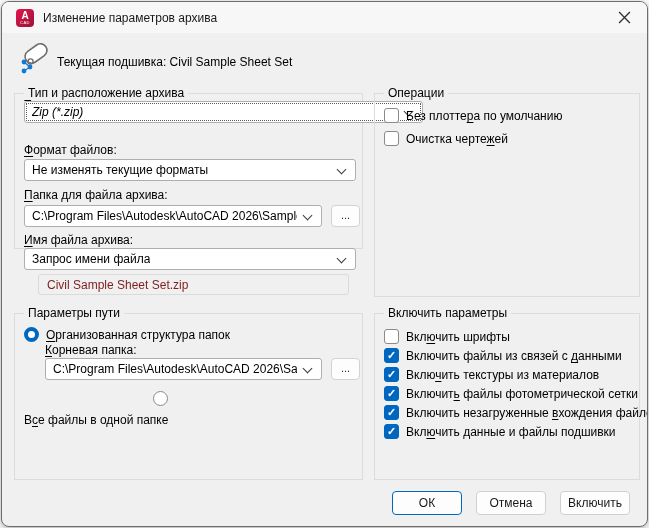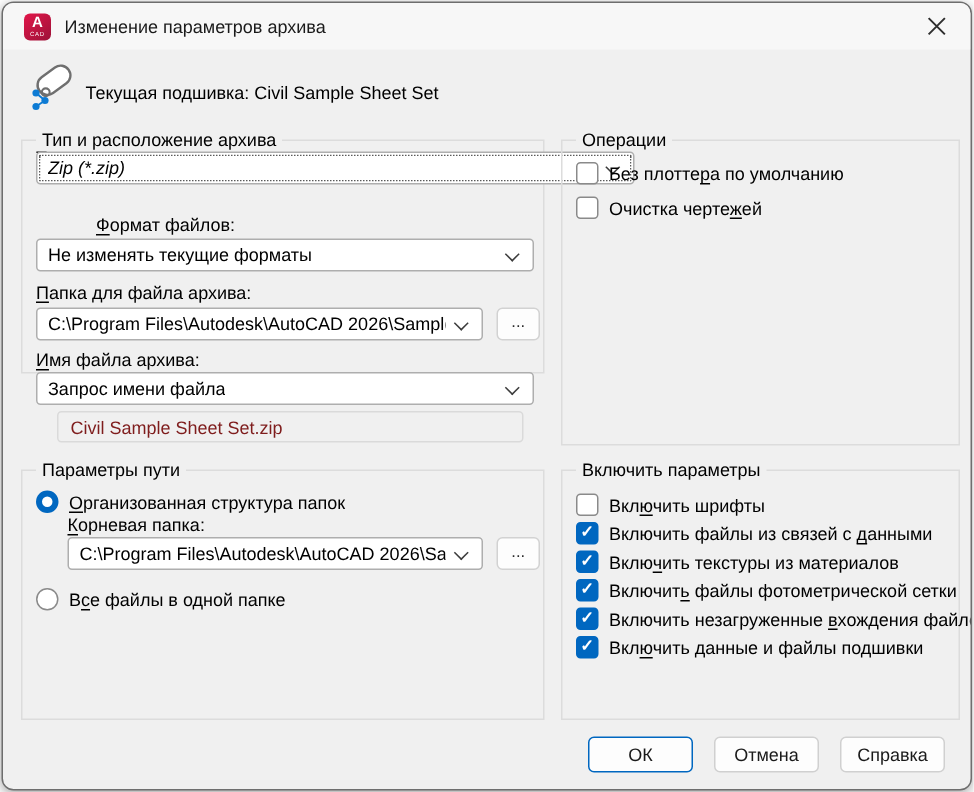--- a/index.html
+++ b/index.html
@@ -80,21 +80,21 @@
   <span class="hdr-text lbl" style="left:55px;top:53px;">Текущая подшивка: Civil Sample Sheet Set</span>
 
   <div class="group" style="left:12px;top:91px;width:349px;height:156px;">
     <span class="group-title">Тип и расположение архива</span>
   </div>
   <span class="lbl" style="left:22px;top:96px;"><u>Т</u>ип архива:</span>
   <div class="combo focused" style="left:22px;top:99px;width:399px;font-style:italic;">
     <span class="txt">Zip (*.zip)</span>
     <span class="chev"></span>
   </div>
-  <span class="lbl" style="left:22px;top:141px;margin-left:40px;"><u>Ф</u>ормат файлов:</span>
+  <span class="lbl" style="left:22px;top:141px;"><u>Ф</u>ормат файлов:</span>
   <div class="combo" style="left:22px;top:157px;width:332px;">
     <span class="txt">Не изменять текущие форматы</span>
     <span class="chev"></span>
   </div>
   <span class="lbl" style="left:22px;top:186px;"><u>П</u>апка для файла архива:</span>
   <div class="combo" style="left:22px;top:203px;width:298px;">
     <span class="txt">C:\Program Files\Autodesk\AutoCAD 2026\Sample\Shee</span>
     <span class="chev"></span>
   </div>
   <button class="browse" style="left:329px;top:203px;">...</button>
@@ -111,21 +111,21 @@
   <div class="row" style="left:22px;top:324px;">
     <span class="radio checked"></span>
     <span class="rlbl"><u>О</u>рганизованная структура папок</span>
   </div>
   <span class="lbl" style="left:43px;top:341px;"><u>К</u>орневая папка:</span>
   <div class="combo" style="left:43px;top:356px;width:277px;">
     <span class="txt">C:\Program Files\Autodesk\AutoCAD 2026\Sample\S</span>
     <span class="chev"></span>
   </div>
   <button class="browse" style="left:329px;top:356px;">...</button>
-  <div class="row" style="left:22px;top:389px;">
+  <div class="row" style="left:22px;top:389px;flex-direction:column;">
     <span class="radio"></span>
     <span class="rlbl">В<u>с</u>е файлы в одной папке</span>
   </div>
 
   <div class="group" style="left:372px;top:91px;width:266px;height:204px;">
     <span class="group-title">Операции</span>
   </div>
   <div class="row" style="left:382px;top:105px;">
     <span class="cb"></span>
     <span class="rlbl">Без плотте<u>р</u>а по умолчанию</span>
@@ -158,15 +158,15 @@
     <span class="cb checked"></span>
     <span class="rlbl">Включить незагруженные <u>в</u>хождения файлов</span>
   </div>
   <div class="row" style="left:382px;top:421px;">
     <span class="cb checked"></span>
     <span class="rlbl">Вкл<u>ю</u>чить данные и файлы подшивки</span>
   </div>
 
   <button class="btn default" style="left:390px;top:489px;">ОК</button>
   <button class="btn" style="left:474px;top:489px;">Отмена</button>
-  <button class="btn" style="left:558px;top:489px;">Справка</button>
+  <button class="btn" style="left:558px;top:489px;">Включить</button>
 
 </div>
 
 </body></html>

